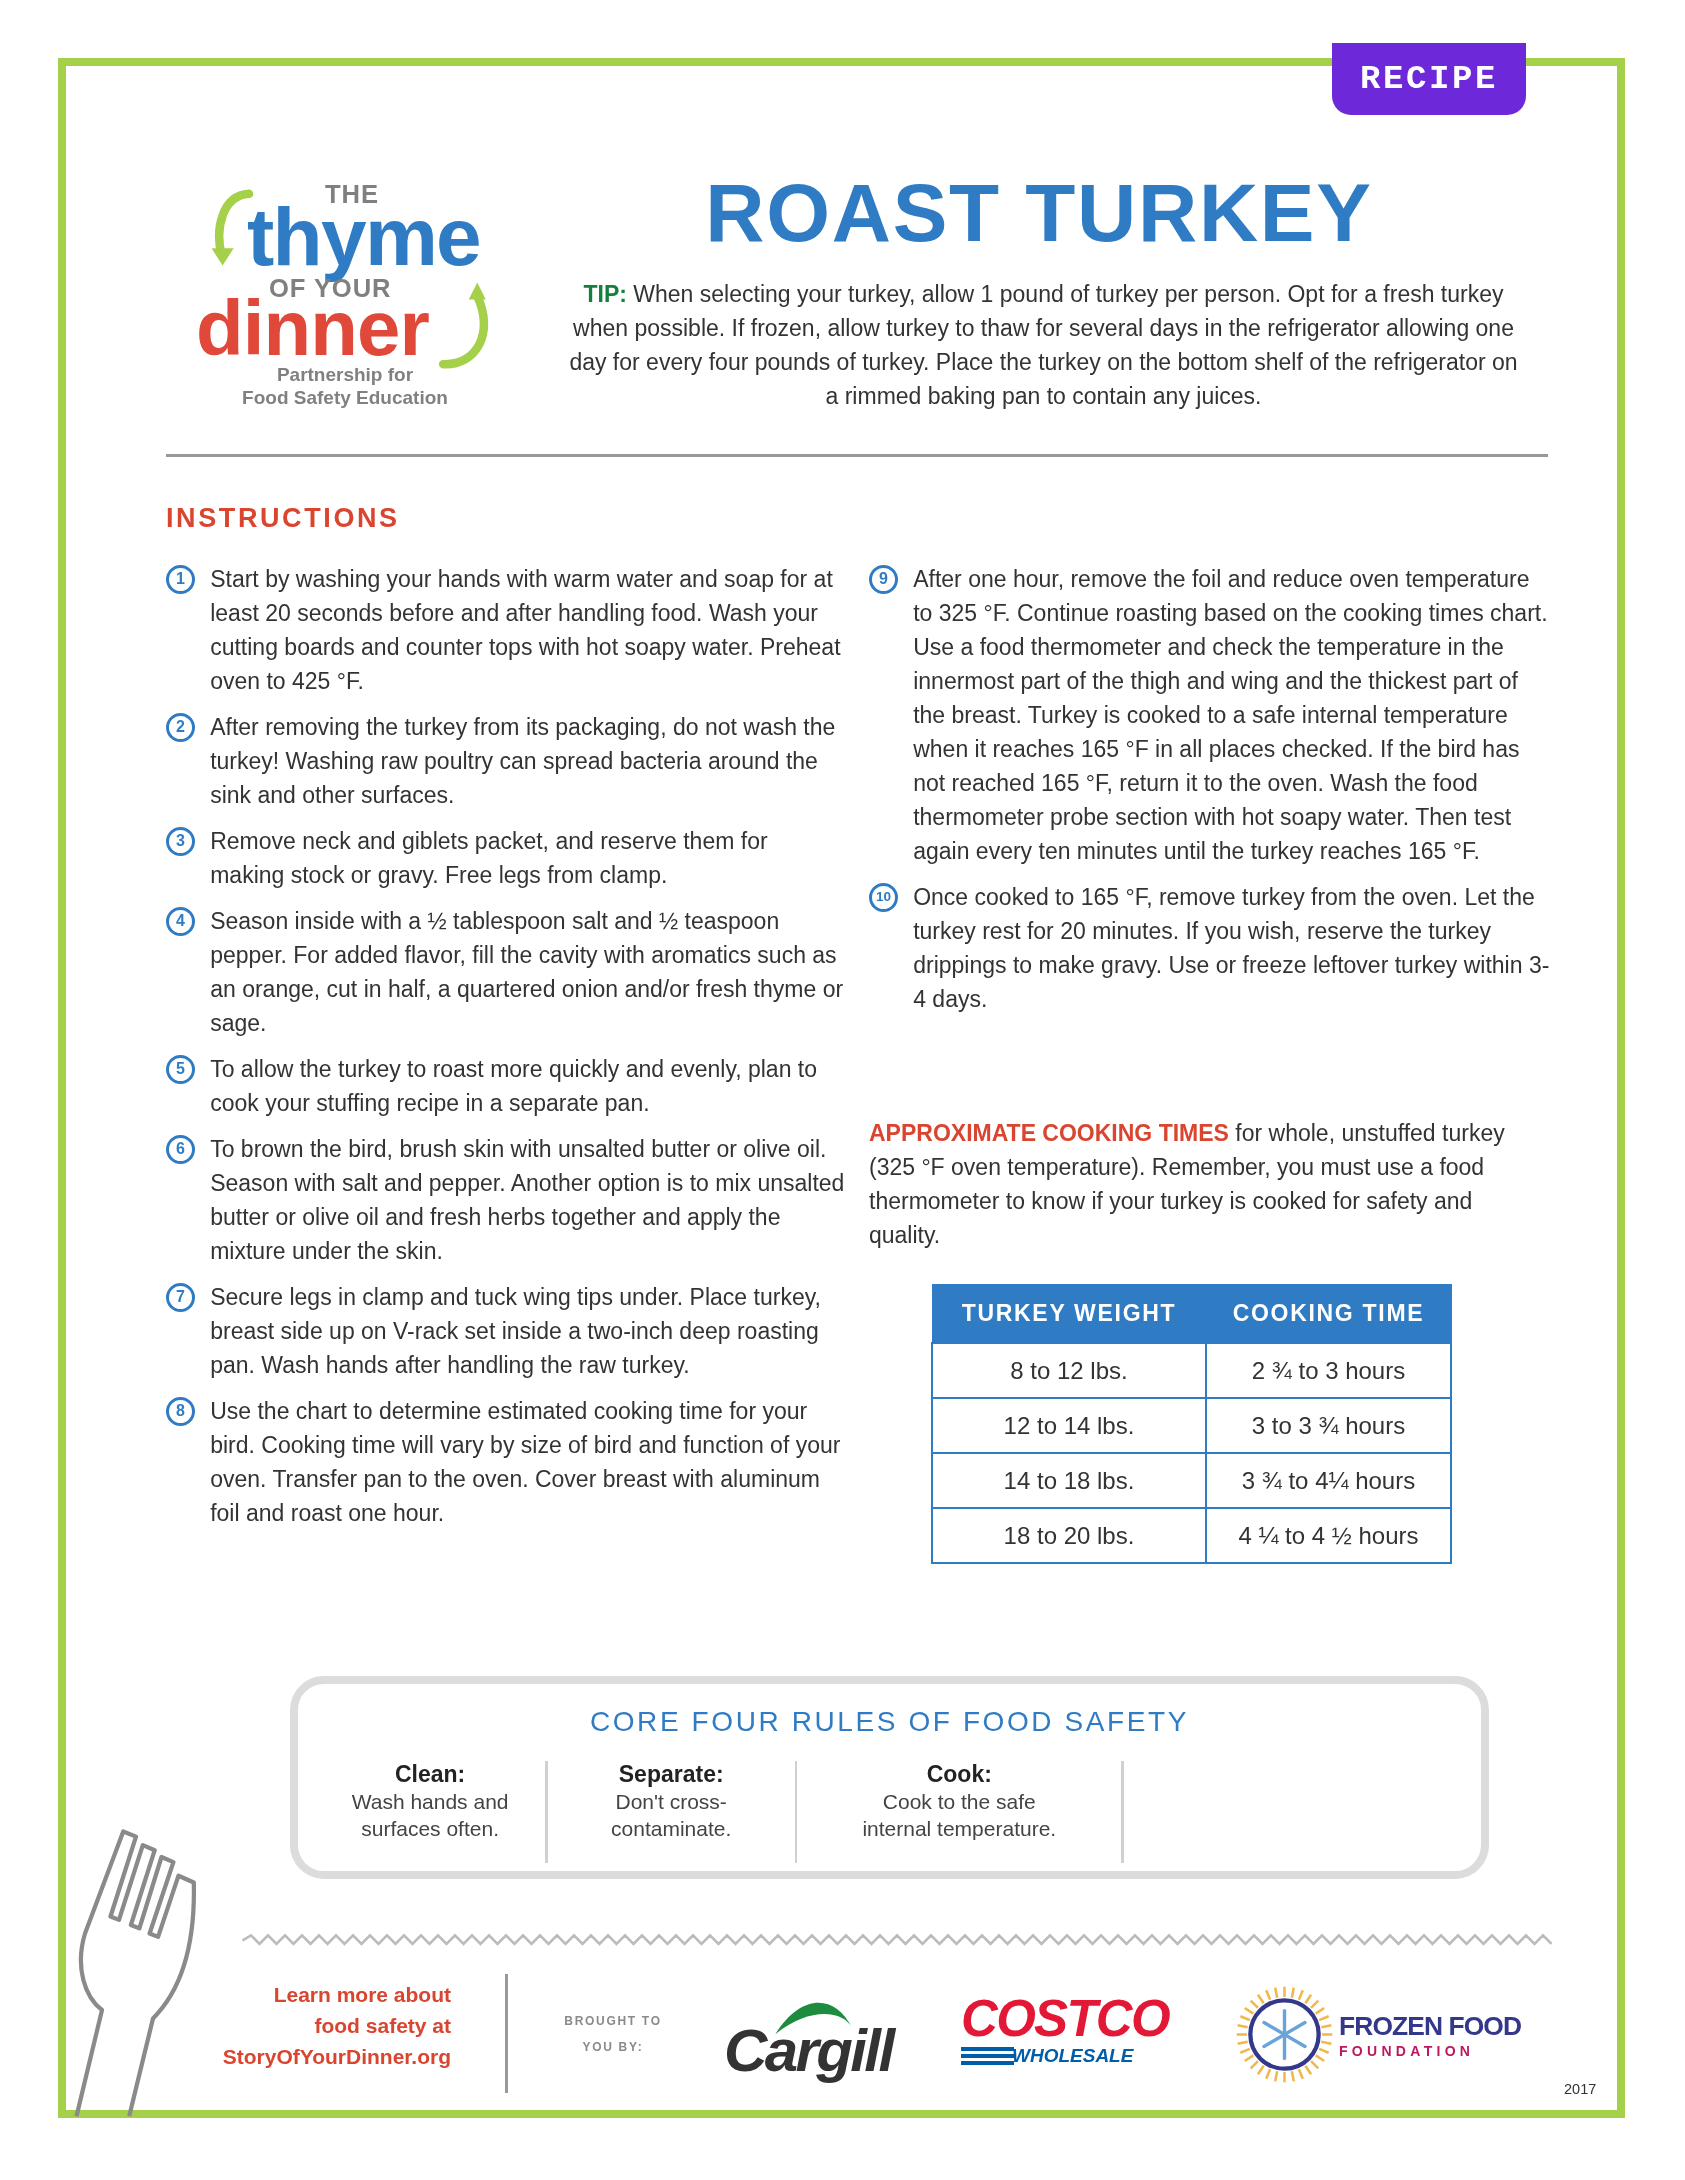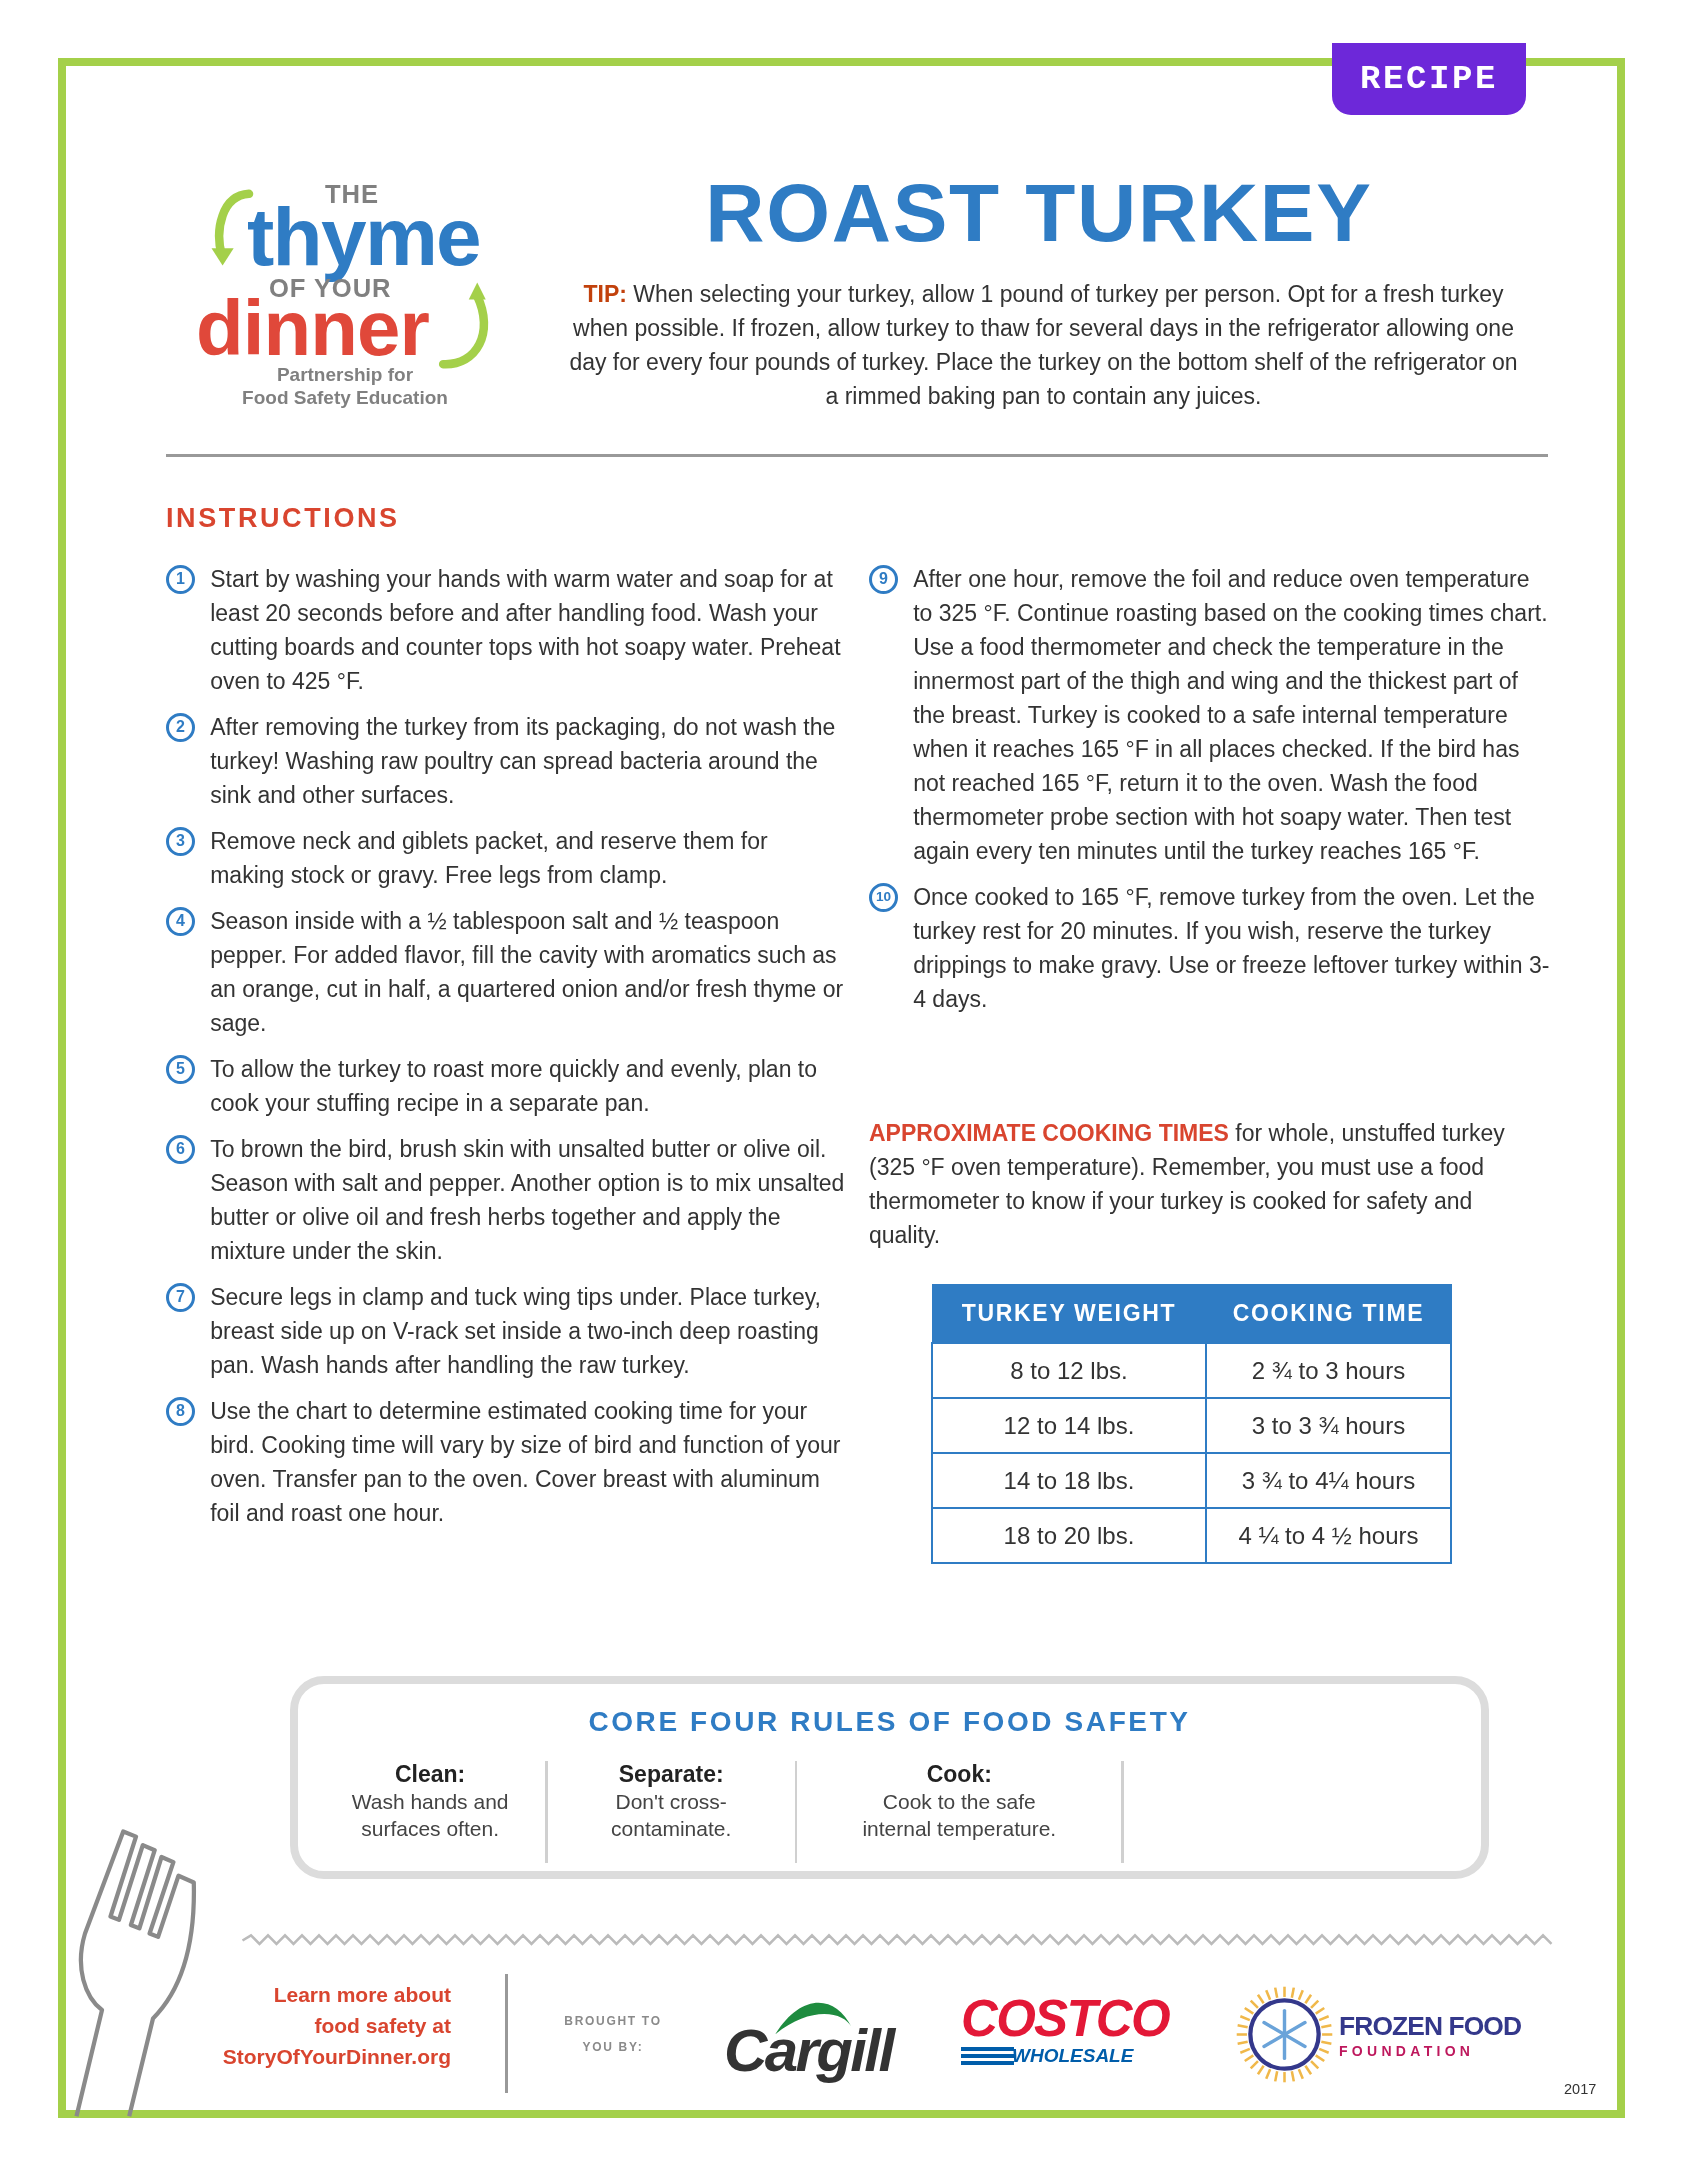--- a/index.html
+++ b/index.html
@@ -16,40 +16,40 @@
   .logo .the { position: absolute; left: 129px; top: 10.2px; font-size: 25.6px; font-weight: bold; color: #808080; letter-spacing: 0.9px; }
   .logo .story { position: absolute; left: 51px; top: 25.6px; font-size: 82px; font-weight: bold; color: #2f7cc4; letter-spacing: -1.7px; line-height: 1; }
   .logo .ofyour { position: absolute; left: 73px; top: 104px; font-size: 25.6px; font-weight: bold; color: #808080; letter-spacing: 0.9px; }
   .logo .dinner { position: absolute; left: 0px; top: 119px; font-size: 78px; font-weight: bold; color: #e0483a; letter-spacing: -0.9px; line-height: 1; }
   .logo .pfse { position: absolute; left: 8.5px; top: 194px; width: 281px; text-align: center; font-size: 19px; font-weight: bold; color: #808080; line-height: 1.2; }
   .logo svg { position: absolute; left: 0; top: 0; }
   .title { position: absolute; left: 528px; top: 166px; width: 1022px; text-align: center;
            font-size: 82px; font-weight: bold; color: #2f7cc4; letter-spacing: 1.7px; }
   .tip { position: absolute; left: 562px; top: 277px; width: 963px; text-align: center;
          font-size: 23px; line-height: 34px; color: #333; }
-  .tip .tip-label { color: #c2410c; font-weight: bold; text-align: right; }
+  .tip .tip-label { color: #15803d; font-weight: bold; text-align: right; }
   .rule { position: absolute; left: 166px; top: 454px; width: 1382px; height: 2.6px; background: #999; }
   .section-heading { position: absolute; left: 166px; top: 503px; font-size: 27px; font-weight: bold; color: #d9452f; letter-spacing: 2.6px; }
   .col { position: absolute; font-size: 23px; line-height: 34px; color: #333; }
   .col-left { left: 166px; top: 562px; width: 681px; }
   .col-right { left: 869px; top: 562px; width: 681px; }
   .step { display: flex; margin-bottom: 12px; }
   .step-num { flex: 0 0 34px; height: 34px; display: flex; align-items: flex-start; justify-content: flex-start; }
   .step-num span { display: inline-flex; width: 29px; height: 29px; margin-top: 2.6px; border: 3.4px solid #2f7cc4; border-radius: 50%;
                    box-sizing: border-box; color: #2f7cc4; font-weight: bold; font-size: 16px; align-items: center; justify-content: center; }
   .step-text { flex: 1; padding-left: 10.2px; }
   .cooking-intro { position: absolute; left: 869px; top: 1116px; width: 664px; font-size: 23px; line-height: 34px; color: #333; }
   .cooking-intro .ct-label { color: #d9452f; font-weight: bold; }
   table.times { position: absolute; left: 931px; top: 1284px; width: 521px; border-collapse: collapse; }
   table.times th { background: #2f7cc4; color: #fff; font-size: 23px; letter-spacing: 1.7px; height: 55px; font-weight: bold; border: 1.7px solid #2f7cc4; }
   table.times th + th { border-left: 1.7px solid #ffffff; }
   table.times td { border: 2.6px solid #2f7cc4; text-align: center; font-size: 24px; height: 51px; color: #333; }
   .core { position: absolute; left: 290px; top: 1676px; width: 1199px; height: 203px; border: 8.5px solid #dcdcdc;
           border-radius: 34px; box-sizing: border-box; background: #fff; }
-  .core-title { position: absolute; left: 0; top: 22px; width: 100%; text-align: center; font-size: 28px; font-weight: bold; color: #2f7cc4; letter-spacing: 2.6px; }
+  .core-title { position: absolute; left: 0; top: 22px; width: 100%; text-align: center; font-size: 28px; font-weight: normal; color: #2f7cc4; letter-spacing: 2.6px; }
   .core-items { position: absolute; left: 25.6px; top: 77px; right: 25.6px; height: 102px; display: flex; }
   .core-item { text-align: center; font-size: 21px; line-height: 27px; color: #444; }
   .core-item b { display: block; color: #222; font-size: 23px; }
   .core-sep { width: 2.6px; background: #d0d0d0; margin: 0 8.5px; height: 102px; }
   .fork { position: absolute; left: 51px; top: 1814px; }
   .wavy { position: absolute; left: 241px; top: 1932px; }
   .learn { position: absolute; left: 204px; top: 1979px; width: 247px; text-align: right; font-size: 21px; line-height: 31px; font-weight: bold; color: #d9452f; }
   .vsep { position: absolute; left: 505px; top: 1974px; width: 2.6px; height: 119px; background: #999; }
   .brought { position: absolute; left: 545px; top: 2009px; width: 136px; text-align: center; font-size: 12px; line-height: 25.6px; font-weight: bold; color: #8a8a8a; letter-spacing: 1.7px; }
   .cargill { position: absolute; left: 724px; top: 1985px; width: 196px; height: 102px; }

